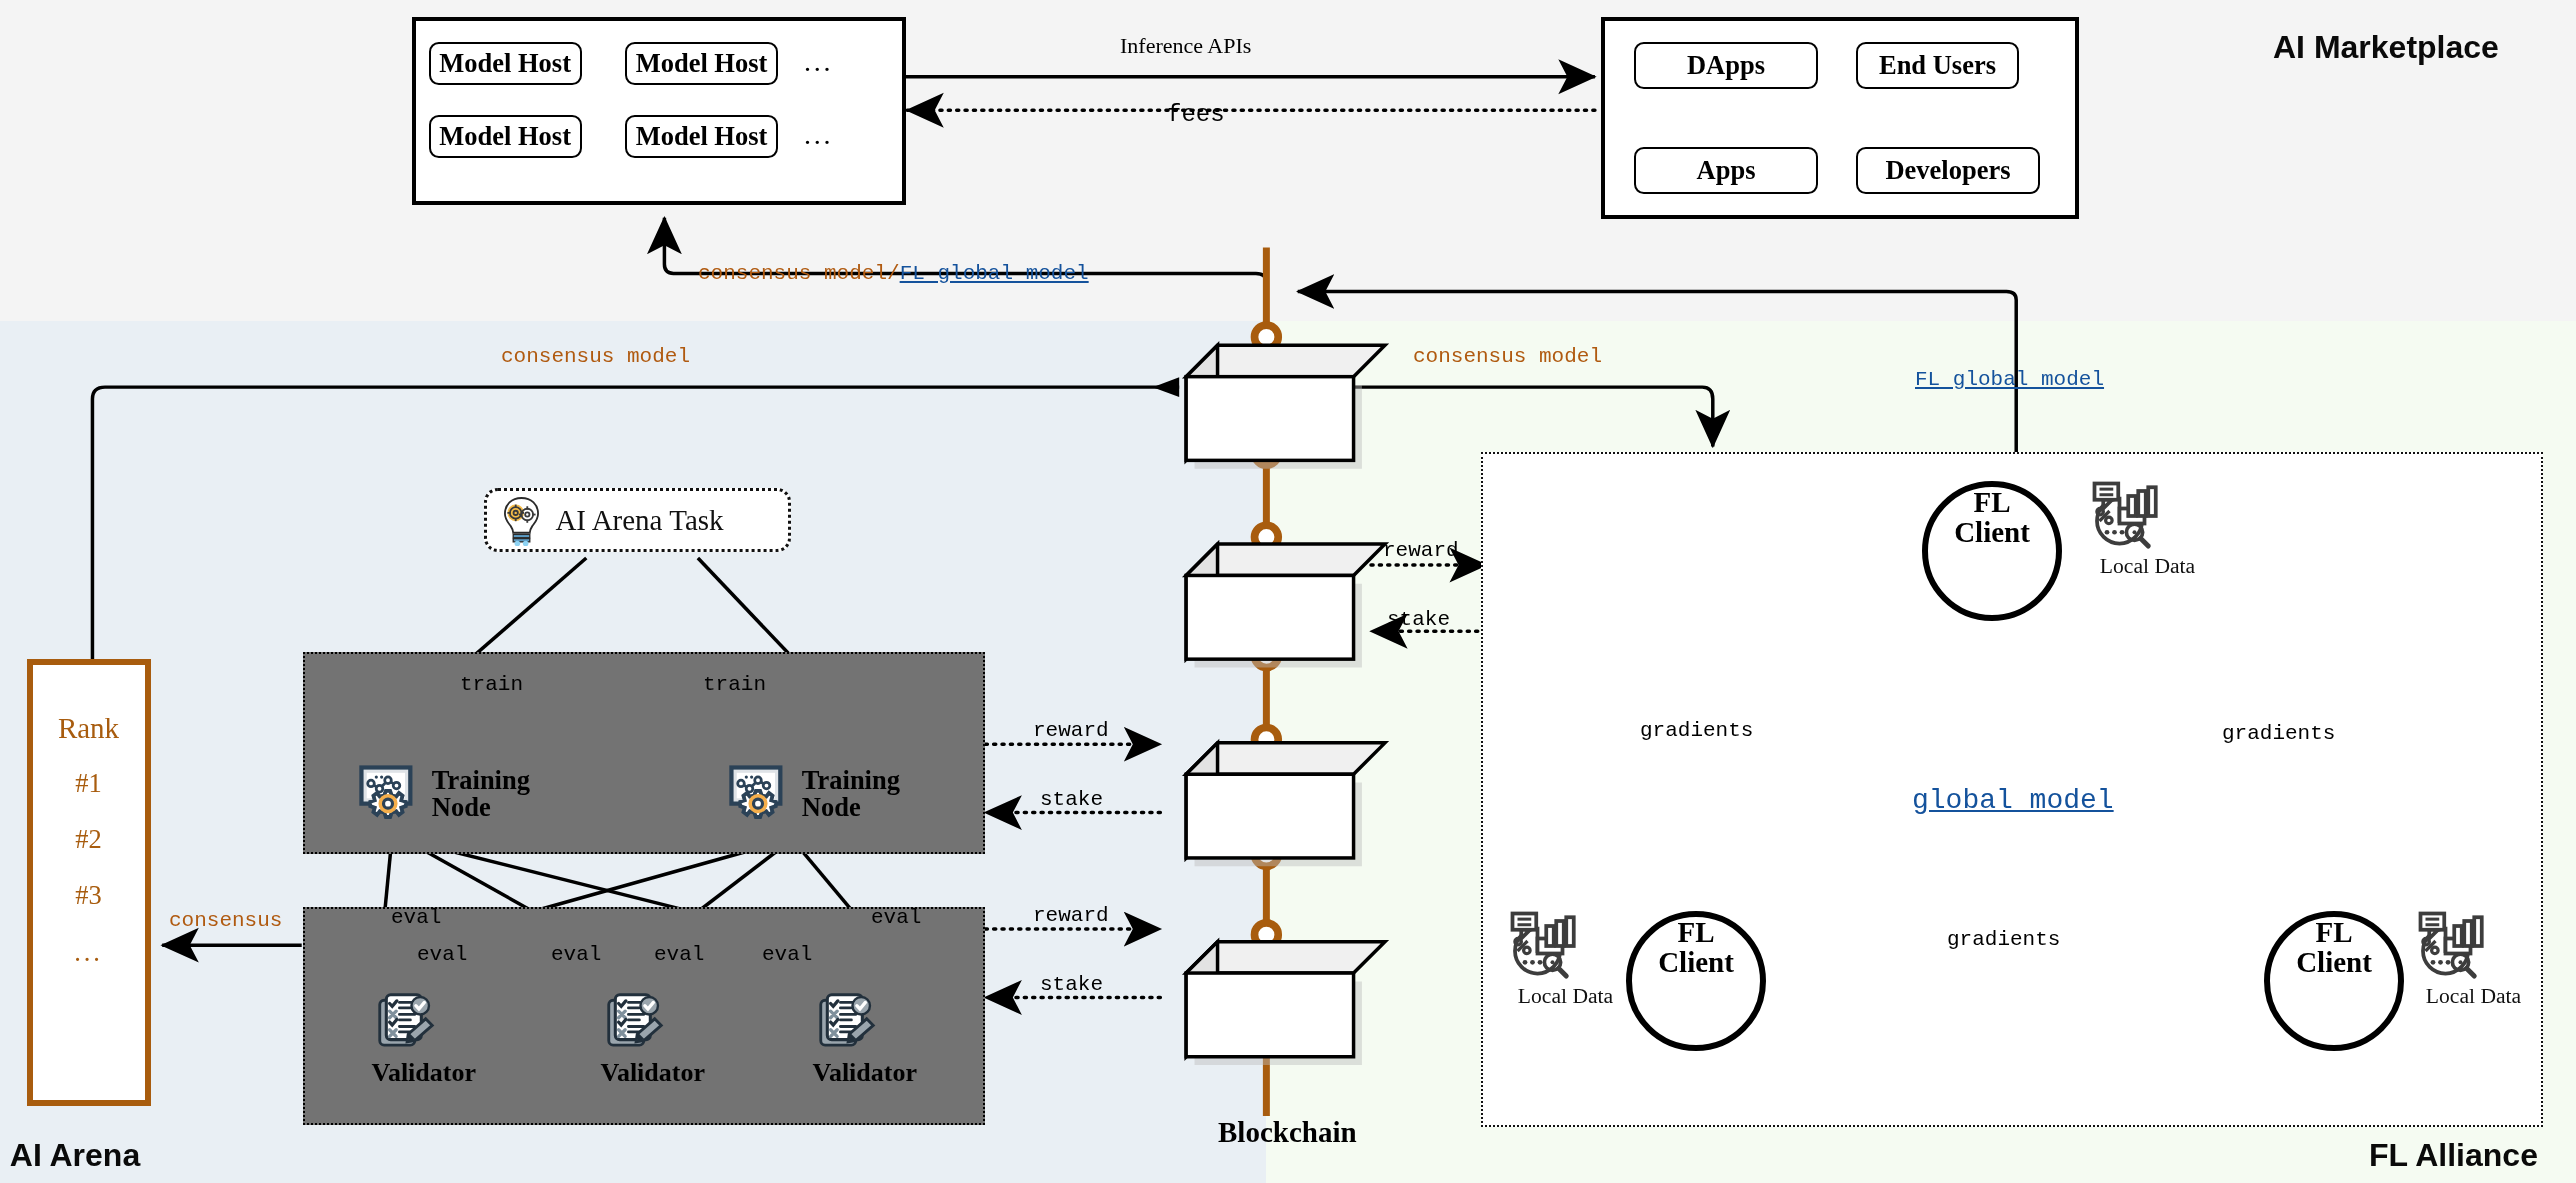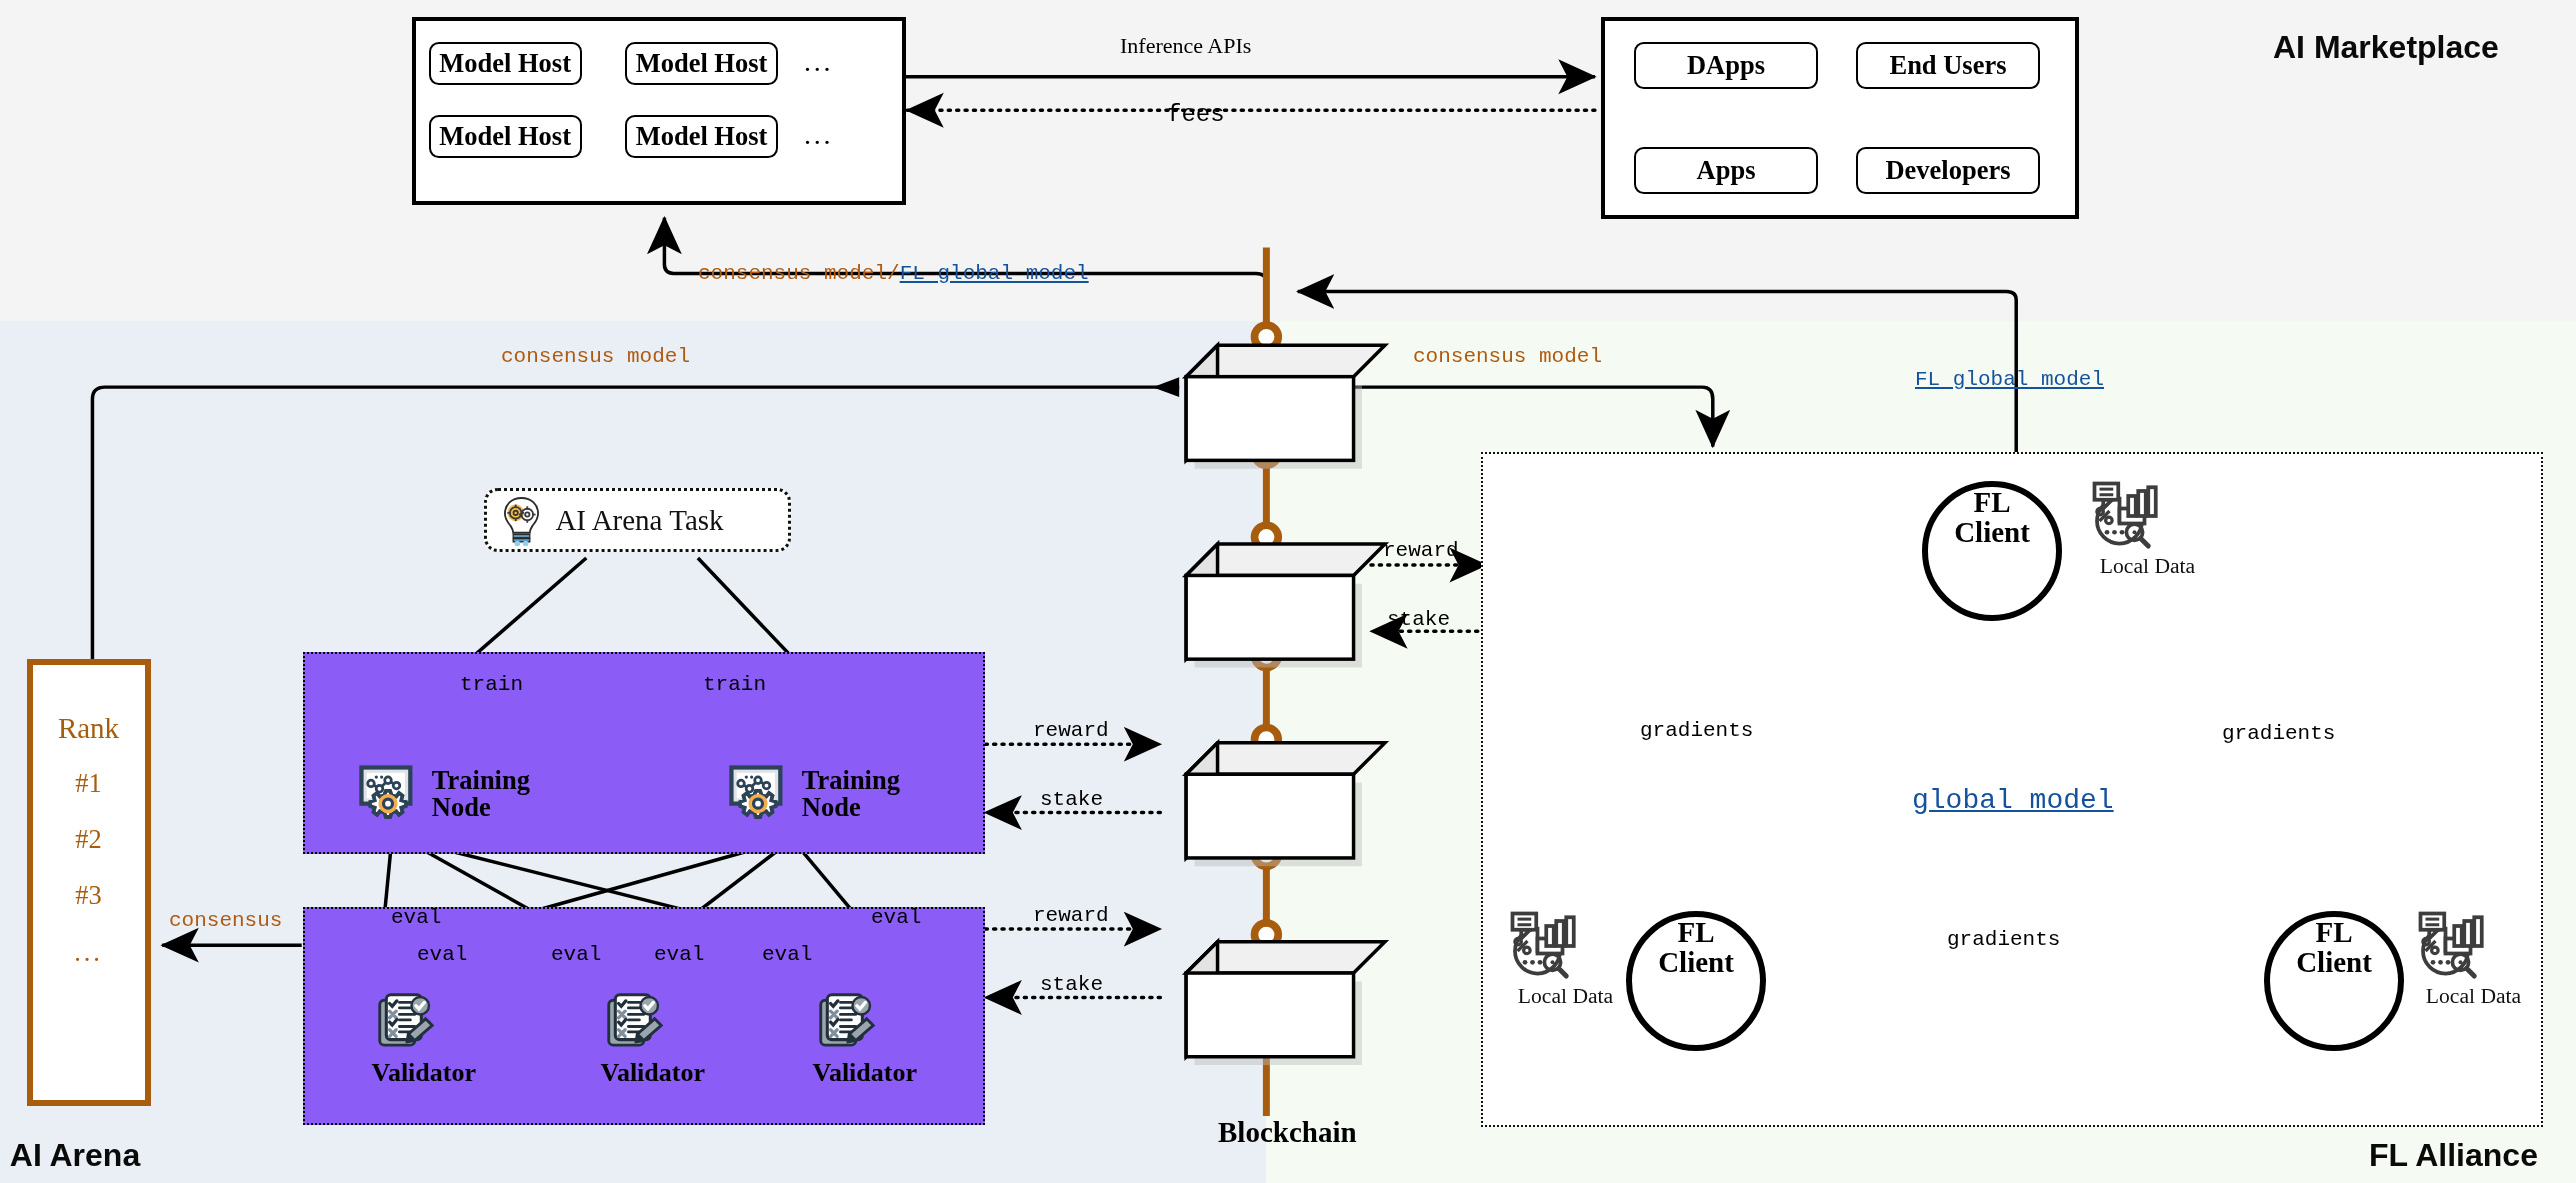--- a/index.html
+++ b/index.html
@@ -33,21 +33,21 @@
   .brown{color:#b05a10;}
   .blue{color:#14529c;text-decoration:underline;}
   .blk{color:#000;}
   .serif-lbl{font-family:"Liberation Serif",serif;font-size:22px;color:#000;white-space:nowrap;}
 
   
   #rank-box{left:26.5px;top:659px;width:124px;height:447px;border:6.3px solid #a85c0e;background:#fff;}
   .rank-txt{font-family:"Liberation Serif",serif;color:#a85c0e;text-align:center;width:100%;position:absolute;}
 
   
-  .dotbox{border:2.8px dotted #000;background:#8b5cf6;}
+  .dotbox{border:2.8px dotted #000;background:#737373;}
 
   
   #task-pill{left:484px;top:488px;width:307px;height:64px;border:3.5px dotted #111;border-radius:14px;background:#fff;
              display:flex;align-items:center;gap:7px;padding-left:8.4px;}
   #task-pill .tasklabel{font-family:"Liberation Serif",serif;font-size:29px;color:#111;}
 
   
   .noderow{display:flex;align-items:center;gap:9.8px;}
   .nodelabel{font-family:"Liberation Serif",serif;font-weight:bold;font-size:26.5px;line-height:1.02;color:#000;}
   .vallabel{font-family:"Liberation Serif",serif;font-weight:bold;font-size:26px;color:#000;text-align:right;}
@@ -163,21 +163,21 @@
     <div class="abs chip" style="left:12.6px;top:21px;width:153px;height:43px;">Model Host</div>
     <div class="abs chip" style="left:209px;top:21px;width:153px;height:43px;">Model Host</div>
     <div class="abs dots" style="left:388px;top:25px;">...</div>
     <div class="abs chip" style="left:12.6px;top:94px;width:153px;height:43px;">Model Host</div>
     <div class="abs chip" style="left:209px;top:94px;width:153px;height:43px;">Model Host</div>
     <div class="abs dots" style="left:388px;top:98px;">...</div>
   </div>
 
   <div class="abs hardpanel" id="consumerpanel" style="left:1601px;top:17.4px;width:478px;height:202px;">
     <div class="abs chip" style="left:29px;top:21px;width:184px;height:47px;">DApps</div>
-    <div class="abs chip" style="left:251px;top:21px;width:184px;height:47px;">End Users</div>
+    <div class="abs chip" style="left:251px;top:21px;width:163px;height:47px;">End Users</div>
     <div class="abs chip" style="left:29px;top:126px;width:184px;height:47px;">Apps</div>
     <div class="abs chip" style="left:251px;top:126px;width:184px;height:47px;">Developers</div>
   </div>
 
   <div class="abs serif-lbl" style="left:1120px;top:33px;">Inference APIs</div>
   <div class="abs mono-lg blk" style="left:1167px;top:101px;">fees</div>
 
   <div class="abs sectitle" style="left:2273px;top:29px;">AI Marketplace</div>
 
   <div class="abs" style="left:698px;top:262px;">

